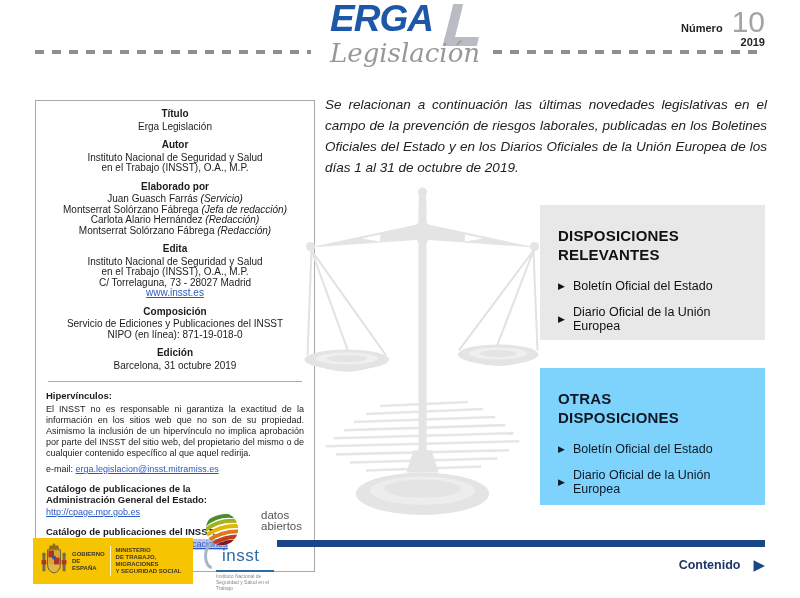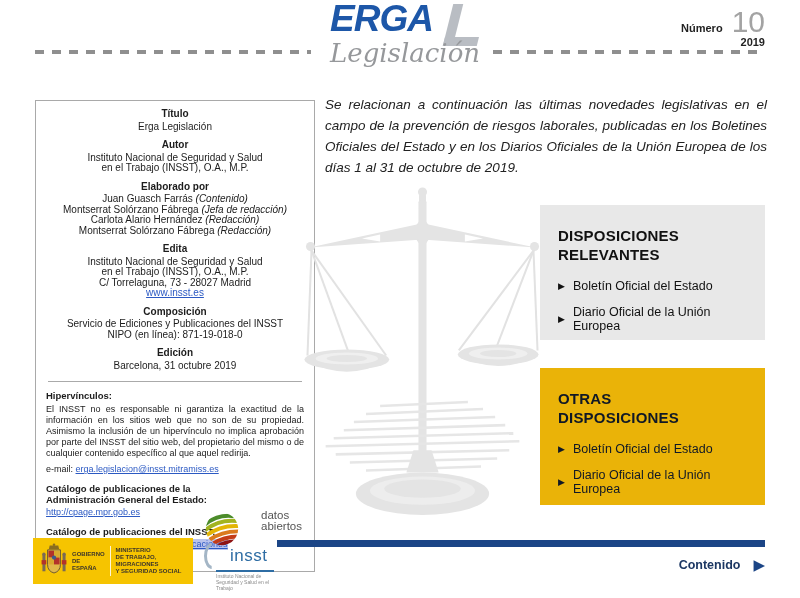--- a/index.html
+++ b/index.html
@@ -50,40 +50,40 @@
 
   
   .intro{position:absolute;left:325px;top:94px;width:442px;font-size:13.5px;line-height:21px;
          font-style:italic;text-align:justify;color:#222;}
 
   .scales{position:absolute;left:300px;top:186px;width:245px;height:338px;}
 
   .info-box{position:absolute;left:540px;width:225px;box-sizing:border-box;
             padding:21px 16px 0 18px;}
   .box-gray{top:205px;height:135px;background:#e8e8e8;color:#111;}
-  .box-blue{top:368px;height:137px;background:#eab308;color:#101826;}
+  .box-blue{top:368px;height:137px;background:#7dd3fc;color:#101826;}
   .box-title{font-size:15px;font-weight:bold;line-height:19px;max-width:165px;letter-spacing:.2px;}
   .box-item{display:flex;align-items:center;gap:8px;font-size:12.5px;cursor:pointer;}
   .box-item .tri{font-size:9px;line-height:9px;position:relative;top:0px;}
   .box-gray .item-1{margin-top:15px;}
   .box-gray .item-2{margin-top:12px;}
   .box-blue .item-1{margin-top:15px;}
   .box-blue .item-2{margin-top:12px;}
 
   
   .gov{position:absolute;left:33px;top:538px;width:160px;height:46px;background:#f6c400;
        display:flex;align-items:center;}
   .gov-emblem{margin-left:8px;flex:0 0 auto;}
   .gov-col{font-size:6px;font-weight:bold;line-height:7px;color:#3d362a;margin-left:5px;}
   .gov-sep{width:1px;height:30px;background:rgba(255,255,255,.85);margin-left:5px;}
   .min-col{font-size:6px;font-weight:bold;line-height:7px;color:#3d362a;margin-left:5px;
            padding-right:3px;}
 
   .insst{position:absolute;left:204px;top:543px;width:85px;}
-  .insst-row{display:flex;align-items:center;gap:14px;text-align:right;}
+  .insst-row{display:flex;align-items:center;gap:6px;text-align:right;}
   .insst-paren{width:16px;height:26px;border:3px solid #a4b6c6;border-radius:50%;
                clip-path:inset(-2px 52% -2px -2px);box-sizing:border-box;}
   .insst-name{font-size:17px;color:#2e6da4;letter-spacing:.5px;margin-left:-4px;}
   .insst-sub{font-size:5px;line-height:6px;color:#8a8a8a;margin-left:12px;margin-top:1px;
              border-top:2px solid #2e6da4;padding-top:1px;width:58px;}
 
   .navy-bar{position:absolute;left:277px;top:540px;width:488px;height:7px;background:#1b4586;}
 
   .contenido{position:absolute;right:35px;top:558px;display:flex;align-items:center;gap:13px;
              cursor:pointer;}
@@ -118,21 +118,21 @@
         <div class="mast-h">Título</div>
         <div>Erga Legislación</div>
       </div>
       <div class="mast-sec">
         <div class="mast-h">Autor</div>
         <div>Instituto Nacional de Seguridad y Salud</div>
         <div>en el Trabajo (INSST), O.A., M.P.</div>
       </div>
       <div class="mast-sec">
         <div class="mast-h">Elaborado por</div>
-        <div><span>Juan Guasch Farrás</span> <span class="it">(Contenido)</span></div>
+        <div><span>Juan Guasch Farrás</span> <span class="it">(Servicio)</span></div>
         <div><span>Montserrat Solórzano Fábrega</span> <span class="it">(Jefa de redacción)</span></div>
         <div><span>Carlota Alario Hernández</span> <span class="it">(Redacción)</span></div>
         <div><span>Montserrat Solórzano Fábrega</span> <span class="it">(Redacción)</span></div>
       </div>
       <div class="mast-sec">
         <div class="mast-h">Edita</div>
         <div>Instituto Nacional de Seguridad y Salud</div>
         <div>en el Trabajo (INSST), O.A., M.P.</div>
         <div>C/ Torrelaguna, 73 - 28027 Madrid</div>
         <div><a class="link">www.insst.es</a></div>

